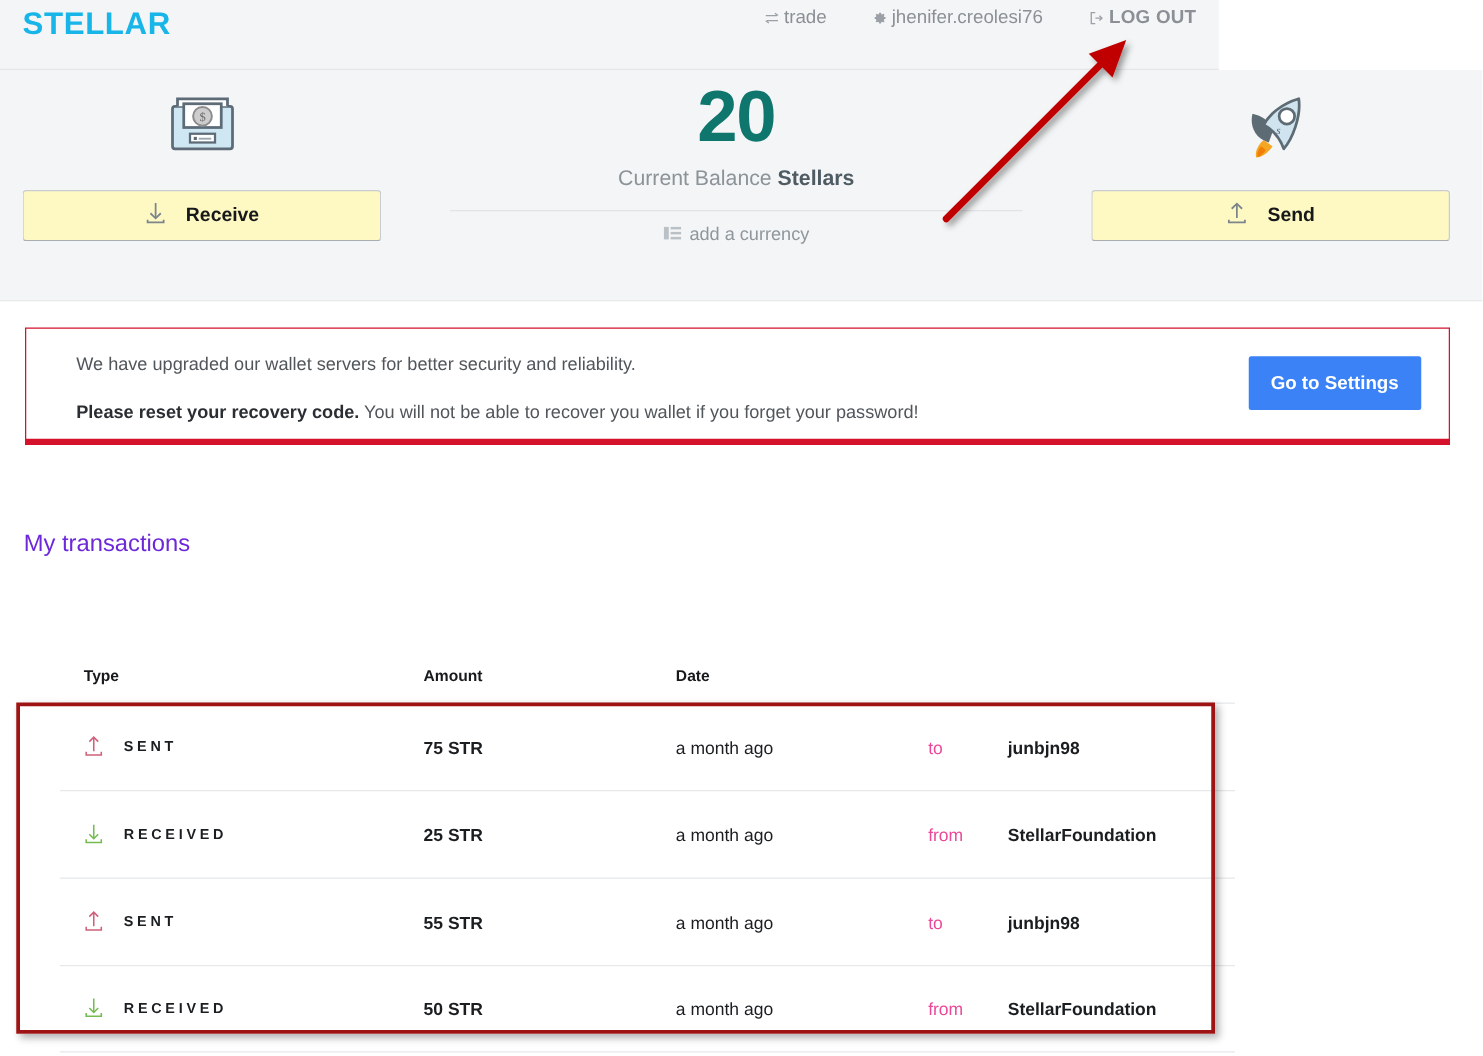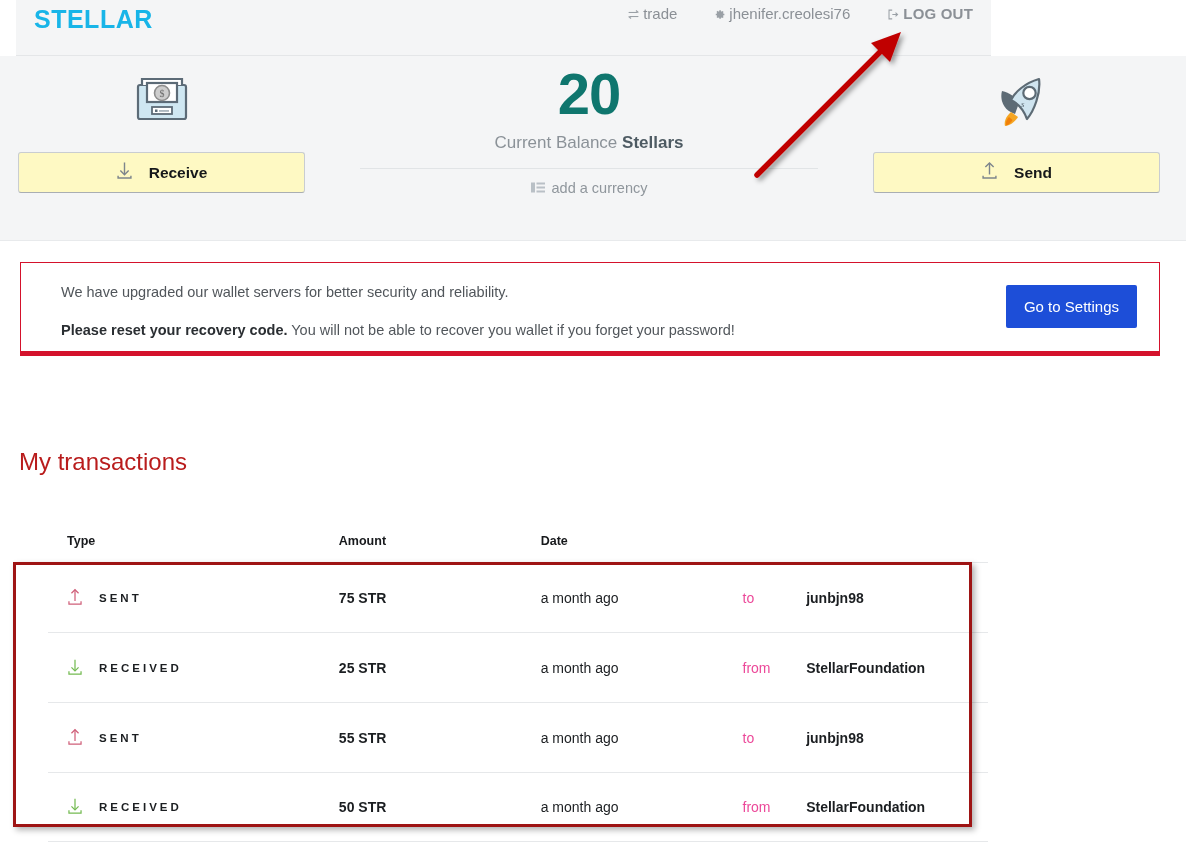--- a/index.html
+++ b/index.html
@@ -15,21 +15,21 @@
   #page {
     position: relative;
     width: 1186px;
     height: 845px;
     background: #ffffff;
   }
 
   
   .header {
     position: absolute;
-    left: 16px; top: 0;
+    left: 0; top: 0;
     width: 975px;
     height: 56px;
     background: #f4f5f6;
     border-bottom: 1px solid #e4e6e8;
   }
   .brand {
     position: absolute;
     left: 18px; top: 5px;
     font-size: 25px;
     font-weight: bold;
@@ -137,36 +137,36 @@
     border: 1px solid #d4122c;
     border-bottom-width: 5px;
     padding: 20px 24px 0 40px;
   }
   .alert-line { font-size: 14.5px; color: #51565b; line-height: 19px; }
   .alert-line.first  { margin-bottom: 19px; }
   .alert-line b { color: #2a2e32; }
   .alert-btn {
     position: absolute;
     right: 22px; top: 22px;
-    background: #1d4ed8;
+    background: #3b82f6;
     color: #ffffff;
     font-size: 15px;
-    font-weight: normal;
+    font-weight: bold;
     padding: 13px 18px;
     border: none;
     border-radius: 2px;
     cursor: pointer;
   }
 
   
   .tx-title {
     position: absolute;
-    left: 19px; top: 448px;
-    font-size: 24px;
-    color: #b91c1c;
+    left: 19px; top: 425px;
+    font-size: 19px;
+    color: #6d28d9;
   }
 
   .tx-table {
     position: absolute;
     left: 0; top: 520px;
     width: 940px;
     margin-left: 48px;
   }
   .tx-head {
     display: flex;

